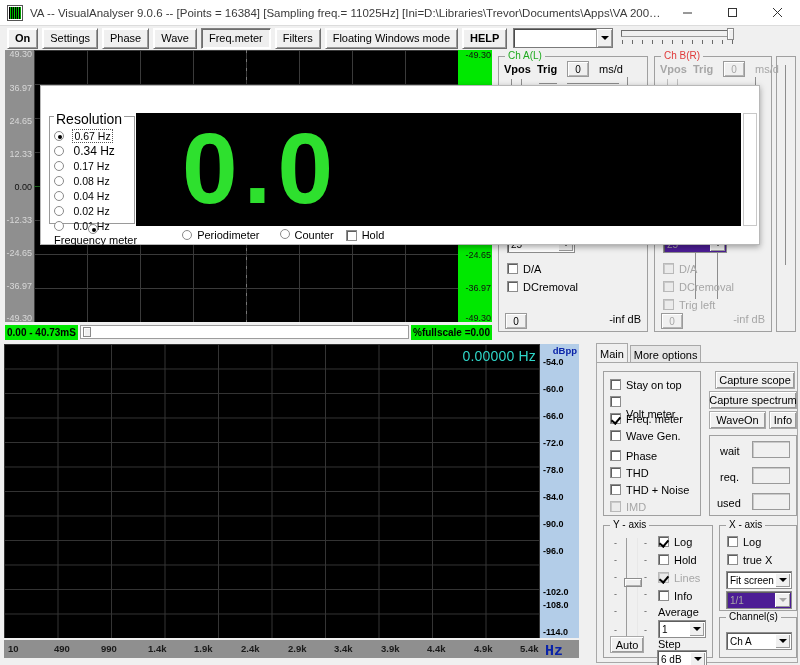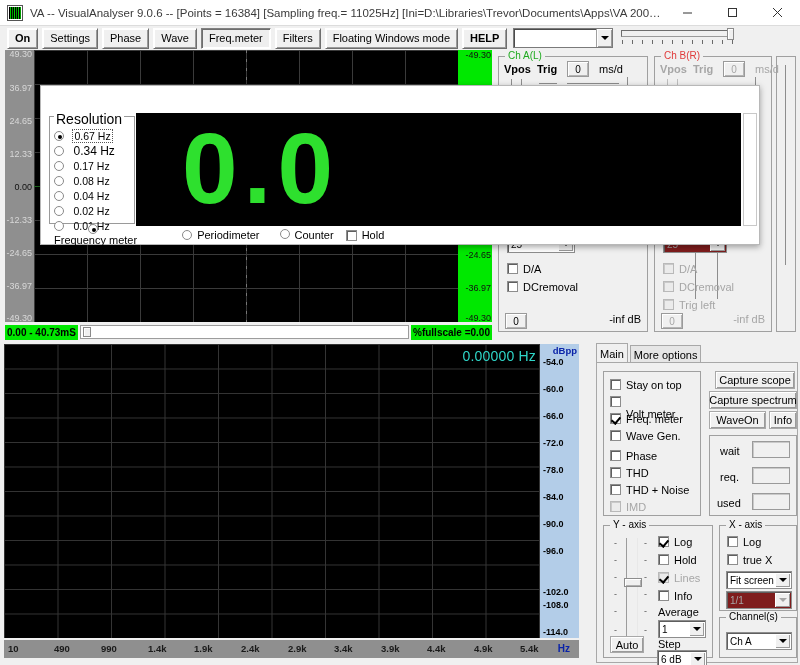--- a/index.html
+++ b/index.html
@@ -235,21 +235,21 @@
     border: 1px solid #8d8d8d; box-shadow: inset 1px 1px 0 #5f5f5f;
     display: flex; align-items: center;
     font-size: 10px; padding-left: 3px; color: #000;
   }
   .combo2 .arrow {
     position: absolute; right: 1px; top: 1px; bottom: 1px; width: 15px;
     background: #f0f0f0;
     display: flex; align-items: center; justify-content: center;
     box-shadow: inset 1px 1px 0 #fff, inset -1px -1px 0 #9a9a9a;
   }
-  .combo2.dim { color: #a6a6a6; background: #7f1d1d; }
+  .combo2.dim { color: #a6a6a6; background: #4c1d95; }
   .btnflat {
     position: absolute;
     background: #f0f0f0;
     border: 1px solid #a8a8a8;
     box-shadow: inset 1px 1px 0 #fff, inset -1px -1px 0 #9a9a9a;
     font-size: 11px; color: #000;
     display: flex; align-items: center; justify-content: center;
     white-space: nowrap;
   }
   .field {
@@ -297,22 +297,22 @@
   .spec-xaxis {
     position: absolute; left: 4px; top: 298px; width: 575px; height: 18px;
     background: #8f8f8f;
   }
   .spec-xaxis .lbl {
     position: absolute; top: 3px;
     font-size: 9.5px; color: #1a1a1a; font-weight: bold;
     white-space: nowrap;
   }
   .spec-xaxis .unit {
-    position: absolute; right: 9px; top: 3px;
-    font-size: 10px; color: #0a23a8; font-weight: bold;
+    position: absolute; right: 16px; top: 3px;
+    font-size: 15px; color: #0a23a8; font-weight: bold; font-family: Liberation Mono, monospace;
   }
 
   
   .tabpanel {
     position: absolute; left: 594px; top: 342px; width: 206px; height: 323px;
     background: #f0f0f0;
   }
   .tabrow { position: absolute; left: 2px; top: 3px; height: 18px; display: flex; }
   .tab {
     height: 18px; padding: 0 3px;

